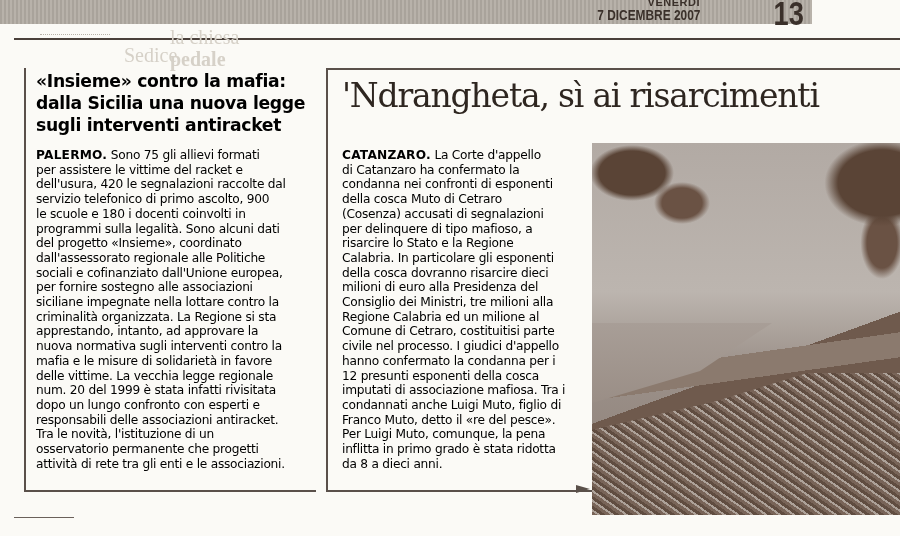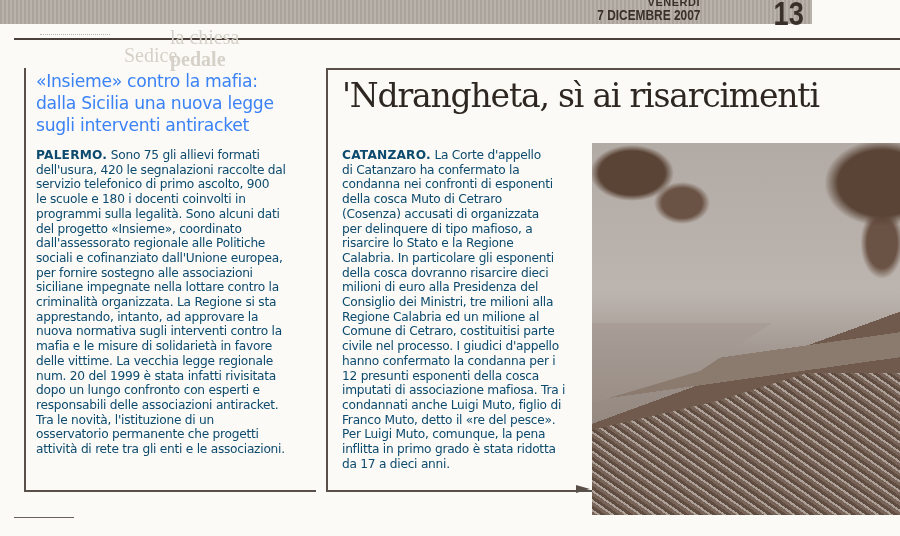--- a/index.html
+++ b/index.html
@@ -32,26 +32,26 @@
   .box-left {
     position:absolute; left:24px; top:68px; width:290px; height:422px;
     border-left:2px solid #5a504a; border-bottom:2px solid #5a504a;
   }
   .box-right {
     position:absolute; left:326px; top:68px; width:574px; height:420px;
     border-left:2px solid #5a504a; border-top:2px solid #5a504a; border-bottom:2px solid #5a504a;
   }
   .left-title {
     position:absolute; left:36px; top:70px; width:280px;
-    font-family:"DejaVu Sans", sans-serif; font-weight:normal; font-size:17.2px;
-    line-height:22px; color:#3b82f6; letter-spacing:-0.3px;
+    font-family:"DejaVu Sans", sans-serif; font-weight:bold; font-size:17.2px;
+    line-height:22px; color:#000000; letter-spacing:-0.3px;
   }
   .body-text {
     font-family:"DejaVu Sans", sans-serif; font-size:12.2px; line-height:14.7px;
-    color:#0c4a6e; letter-spacing:-0.25px;
+    color:#000000; letter-spacing:-0.25px;
   }
   .left-body { position:absolute; left:36px; top:148px; width:290px; }
   .dateline { font-weight:bold; letter-spacing:0.2px; }
   .right-title {
     position:absolute; left:342px; top:76px; width:560px;
     font-family:"DejaVu Serif", serif; font-size:33px; line-height:40px;
     color:#2e2620; letter-spacing:-1.2px;
   }
   .right-body { position:absolute; left:342px; top:148px; width:260px; }
   .line { display:block; white-space:nowrap; }
@@ -100,20 +100,21 @@
 <span class="ghost" style="left:170px;top:48px;font-weight:bold;">pedale</span>
 
 <div class="box-left"></div>
 <div class="left-title">
   <span class="line">«Insieme» contro la mafia:</span>
   <span class="line">dalla Sicilia una nuova legge</span>
   <span class="line">sugli interventi antiracket</span>
 </div>
 <div class="left-body body-text">
   <span class="line"><span class="dateline">PALERMO.</span><span> Sono 75 gli allievi formati</span></span>
+  <span class="line">per assistere le vittime del racket e</span>
   <span class="line">dell'usura, 420 le segnalazioni raccolte dal</span>
   <span class="line">servizio telefonico di primo ascolto, 900</span>
   <span class="line">le scuole e 180 i docenti coinvolti in</span>
   <span class="line">programmi sulla legalità. Sono alcuni dati</span>
   <span class="line">del progetto «Insieme», coordinato</span>
   <span class="line">dall'assessorato regionale alle Politiche</span>
   <span class="line">sociali e cofinanziato dall'Unione europea,</span>
   <span class="line">per fornire sostegno alle associazioni</span>
   <span class="line">siciliane impegnate nella lottare contro la</span>
   <span class="line">criminalità organizzata. La Regione si sta</span>
@@ -129,38 +130,38 @@
   <span class="line">attività di rete tra gli enti e le associazioni.</span>
 </div>
 
 <div class="box-right"></div>
 <div class="right-title">'Ndrangheta, sì ai risarcimenti</div>
 <div class="right-body body-text">
   <span class="line"><span class="dateline">CATANZARO.</span><span> La Corte d'appello</span></span>
   <span class="line">di Catanzaro ha confermato la</span>
   <span class="line">condanna nei confronti di esponenti</span>
   <span class="line">della cosca Muto di Cetraro</span>
-  <span class="line">(Cosenza) accusati di organizzata</span>
+  <span class="line">(Cosenza) accusati di segnalazioni</span>
   <span class="line">per delinquere di tipo mafioso, a</span>
   <span class="line">risarcire lo Stato e la Regione</span>
   <span class="line">Calabria. In particolare gli esponenti</span>
   <span class="line">della cosca dovranno risarcire dieci</span>
   <span class="line">milioni di euro alla Presidenza del</span>
   <span class="line">Consiglio dei Ministri, tre milioni alla</span>
   <span class="line">Regione Calabria ed un milione al</span>
   <span class="line">Comune di Cetraro, costituitisi parte</span>
   <span class="line">civile nel processo. I giudici d'appello</span>
   <span class="line">hanno confermato la condanna per i</span>
   <span class="line">12 presunti esponenti della cosca</span>
   <span class="line">imputati di associazione mafiosa. Tra i</span>
   <span class="line">condannati anche Luigi Muto, figlio di</span>
   <span class="line">Franco Muto, detto il «re del pesce».</span>
   <span class="line">Per Luigi Muto, comunque, la pena</span>
   <span class="line">inflitta in primo grado è stata ridotta</span>
-  <span class="line">da 17 a dieci anni.</span>
+  <span class="line">da 8 a dieci anni.</span>
 </div>
 
 <div class="photo" title="Veduta costiera di Cetraro con alberi in primo piano">
   <div class="sea"></div>
   <div class="town"></div>
 </div>
 <div class="arrow"></div>
 <div class="bottom-rule"></div>
 
 </body></html>

